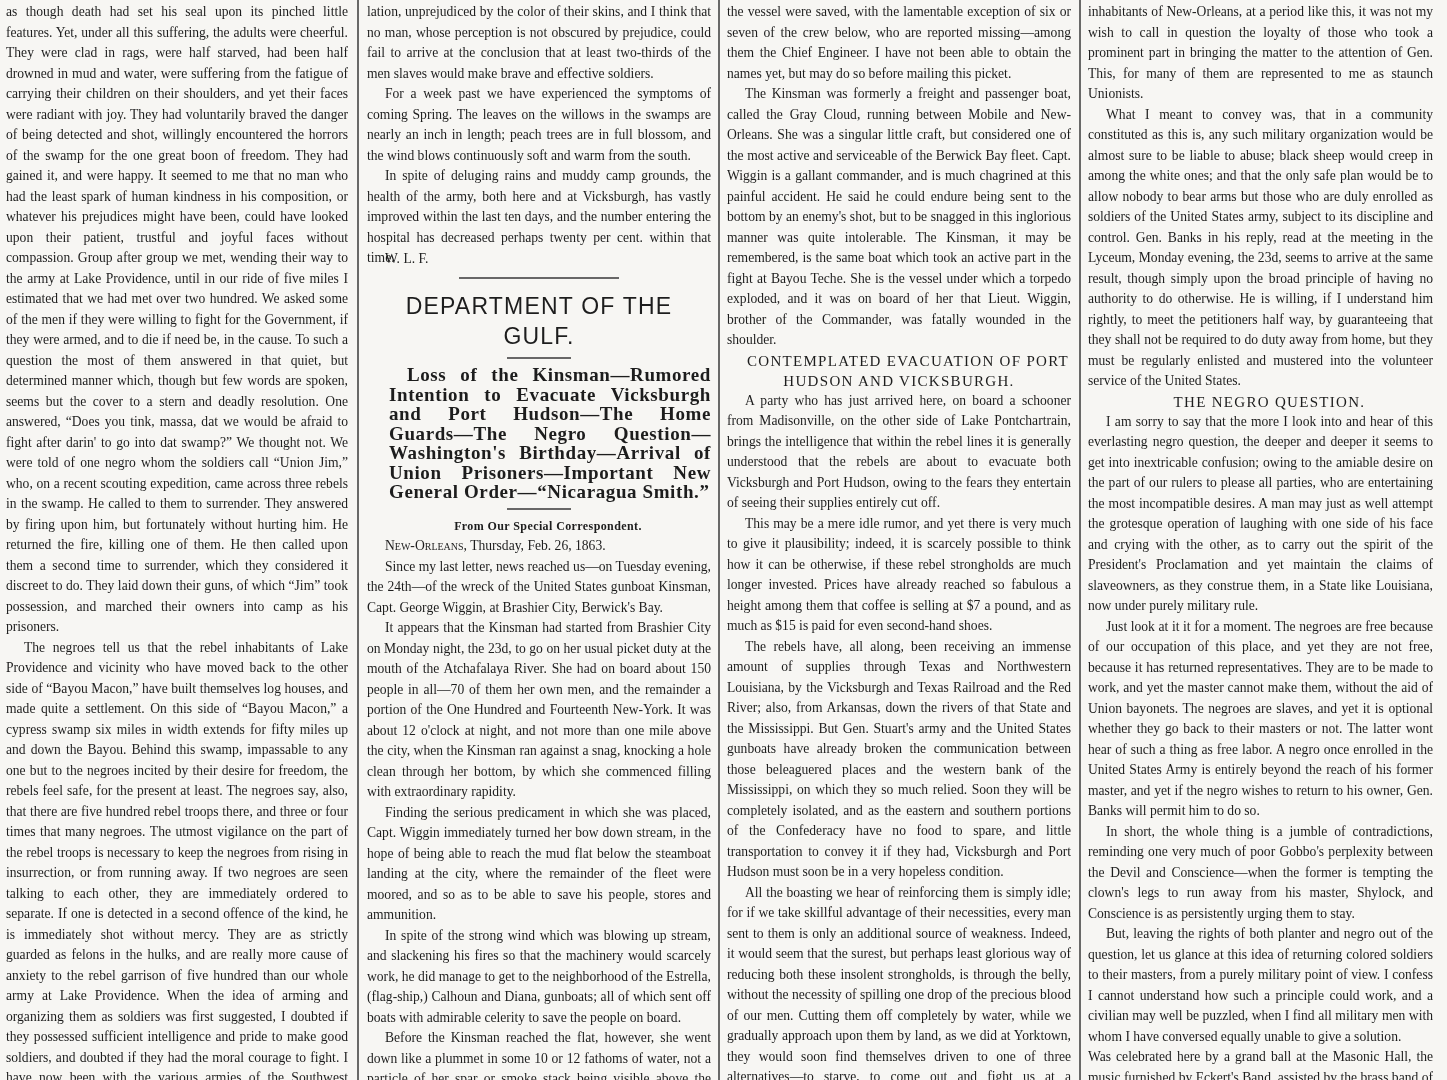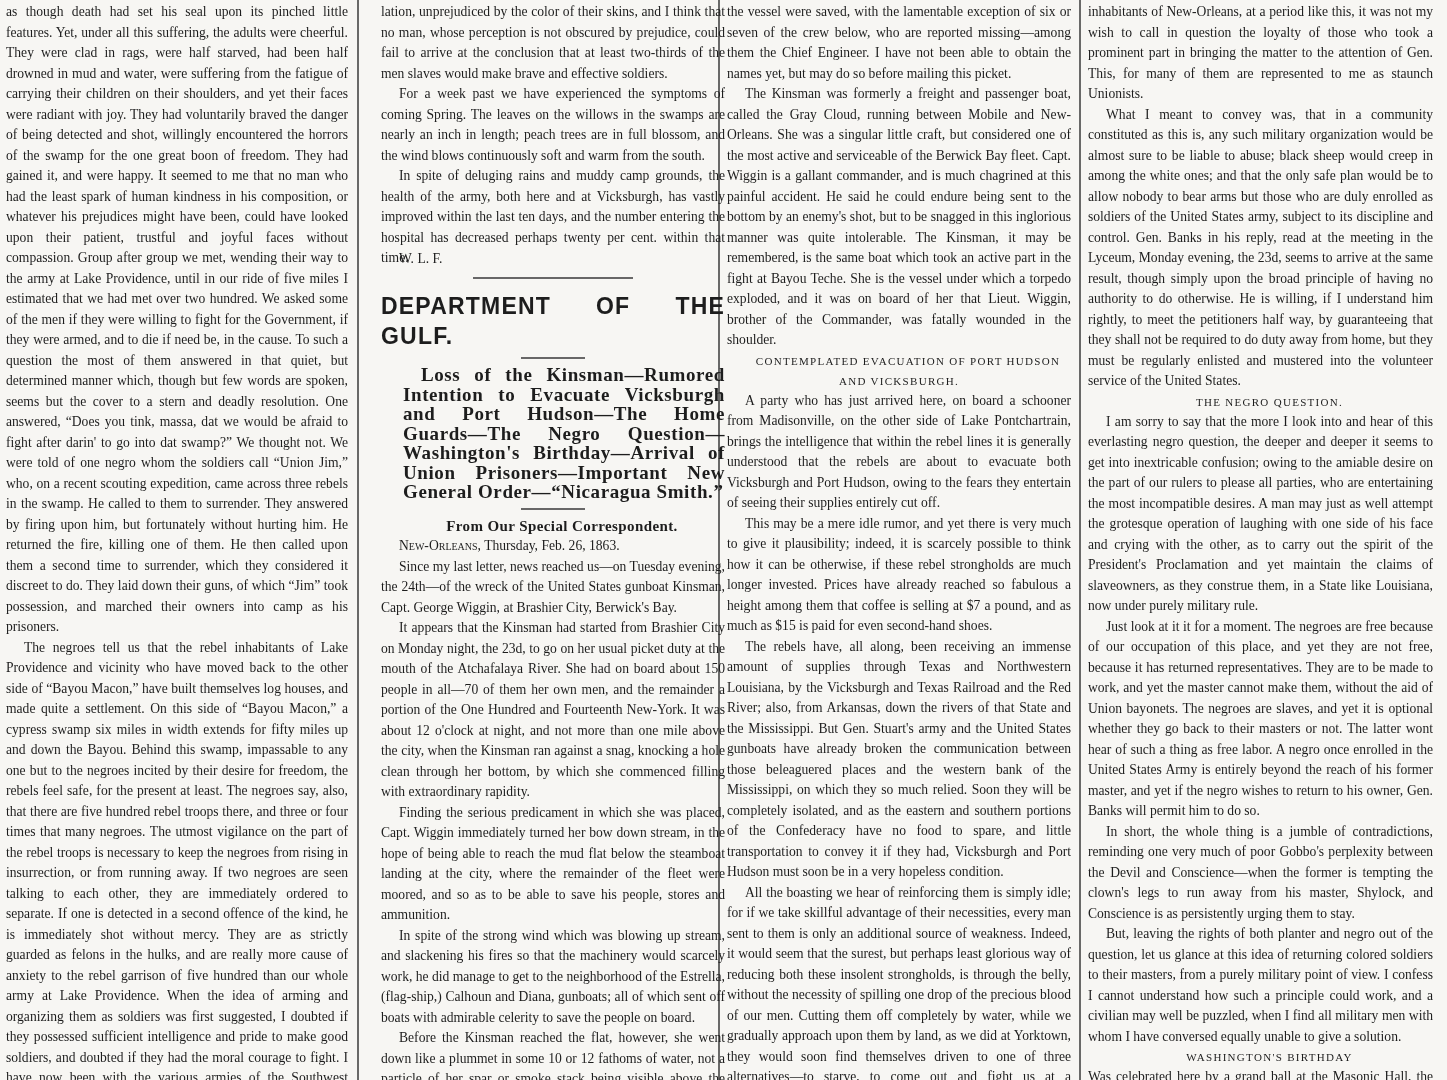--- a/index.html
+++ b/index.html
@@ -12,48 +12,48 @@
   .page { position:relative; width:1447px; height:1080px; }
   .col {
     position:absolute; top:2px; bottom:0;
     font-size:13.6px; line-height:20.5px;
     text-align:justify; hyphens:auto;
     overflow:hidden;
   }
   .col p { margin:0; text-indent:18px; }
   .col p.noindent { text-indent:0; }
   .c1 { left:6px;   width:342px; }
-  .c2 { left:381px; width:344px; }
+  .c2 { left:367px; width:344px; }
   .c3 { left:727px; width:344px; }
   .c4 { left:1088px; width:345px; }
   .rule {
     position:absolute; top:0; bottom:0; width:1.5px;
     background:#3a3a3a; opacity:.75;
   }
   .r1 { left:357px; } .r2 { left:718px; } .r3 { left:1079px; }
   .subhead {
-    text-align:center; font-size:11px; letter-spacing:1.3px;
+    text-align:center; font-size:15px; letter-spacing:1.3px;
     text-transform:uppercase; margin:0; line-height:20px;
   }
   .sep {
     display:block; margin:8px auto; height:2px; background:#444;
     width:160px; opacity:.8;
   }
   .sep.short { width:64px; margin:6px auto; }
   .headline {
-    font-weight:bold; font-size:23px;
+    text-align:center; font-weight:normal; font-size:23px;
     letter-spacing:1.2px; line-height:30px; margin:12px 0 0;
     font-family:"Liberation Sans", "DejaVu Sans", sans-serif;
   }
   .deck {
     font-weight:bold; font-size:19px; line-height:19.5px;
     margin:0; padding-left:22px; text-indent:-22px;
     letter-spacing:.6px;
   }
-  .byline { text-align:center; font-size:15px; font-weight:bold; margin:4px 0; letter-spacing:.4px; }
+  .byline { text-align:center; font-size:12px; font-weight:bold; margin:4px 0; letter-spacing:.4px; }
   .dateline { text-align:left; padding-right:24px; margin:0; }
   .sc { font-variant:small-caps; }
 </style>
 </head>
 <body>
 
 <div class="page">
 
   <div class="rule r1"></div>
   <div class="rule r2"></div>
@@ -98,17 +98,16 @@
   </div>
 
   <div class="col c4">
     <p class="noindent">inhabitants of New-Orleans, at a period like this, it was not my wish to call in question the loyalty of those who took a prominent part in bringing the matter to the attention of Gen. This, for many of them are represented to me as staunch Unionists.</p>
     <p>What I meant to convey was, that in a community constituted as this is, any such military organization would be almost sure to be liable to abuse; black sheep would creep in among the white ones; and that the only safe plan would be to allow nobody to bear arms but those who are duly enrolled as soldiers of the United States army, subject to its discipline and control. Gen. Banks in his reply, read at the meeting in the Lyceum, Monday evening, the 23d, seems to arrive at the same result, though simply upon the broad principle of having no authority to do otherwise. He is willing, if I understand him rightly, to meet the petitioners half way, by guaranteeing that they shall not be required to do duty away from home, but they must be regularly enlisted and mustered into the volunteer service of the United States.</p>
     <p class="subhead">THE NEGRO QUESTION.</p>
     <p>I am sorry to say that the more I look into and hear of this everlasting negro question, the deeper and deeper it seems to get into inextricable confusion; owing to the amiable desire on the part of our rulers to please all parties, who are entertaining the most incompatible desires. A man may just as well attempt the grotesque operation of laughing with one side of his face and crying with the other, as to carry out the spirit of the President's Proclamation and yet maintain the claims of slaveowners, as they construe them, in a State like Louisiana, now under purely military rule.</p>
     <p>Just look at it it for a moment. The negroes are free because of our occupation of this place, and yet they are not free, because it has returned representatives. They are to be made to work, and yet the master cannot make them, without the aid of Union bayonets. The negroes are slaves, and yet it is optional whether they go back to their masters or not. The latter wont hear of such a thing as free labor. A negro once enrolled in the United States Army is entirely beyond the reach of his former master, and yet if the negro wishes to return to his owner, Gen. Banks will permit him to do so.</p>
     <p>In short, the whole thing is a jumble of contradictions, reminding one very much of poor Gobbo's perplexity between the Devil and Conscience—when the former is tempting the clown's legs to run away from his master, Shylock, and Conscience is as persistently urging them to stay.</p>
     <p>But, leaving the rights of both planter and negro out of the question, let us glance at this idea of returning colored soldiers to their masters, from a purely military point of view. I confess I cannot understand how such a principle could work, and a civilian may well be puzzled, when I find all military men with whom I have conversed equally unable to give a solution.</p>
-    <p class="subhead">WASHINGTON'S BIRTHDAY</p>
     <p class="noindent">Was celebrated here by a grand ball at the Masonic Hall, the music furnished by Eckert's Band, assisted by the brass band of the Forty-seventh Massachusetts Volunteers. The room was most beautifully decorated by festoons of the red, white and blue, and</p>
   </div>
 
 </div>
 
 </body></html>

